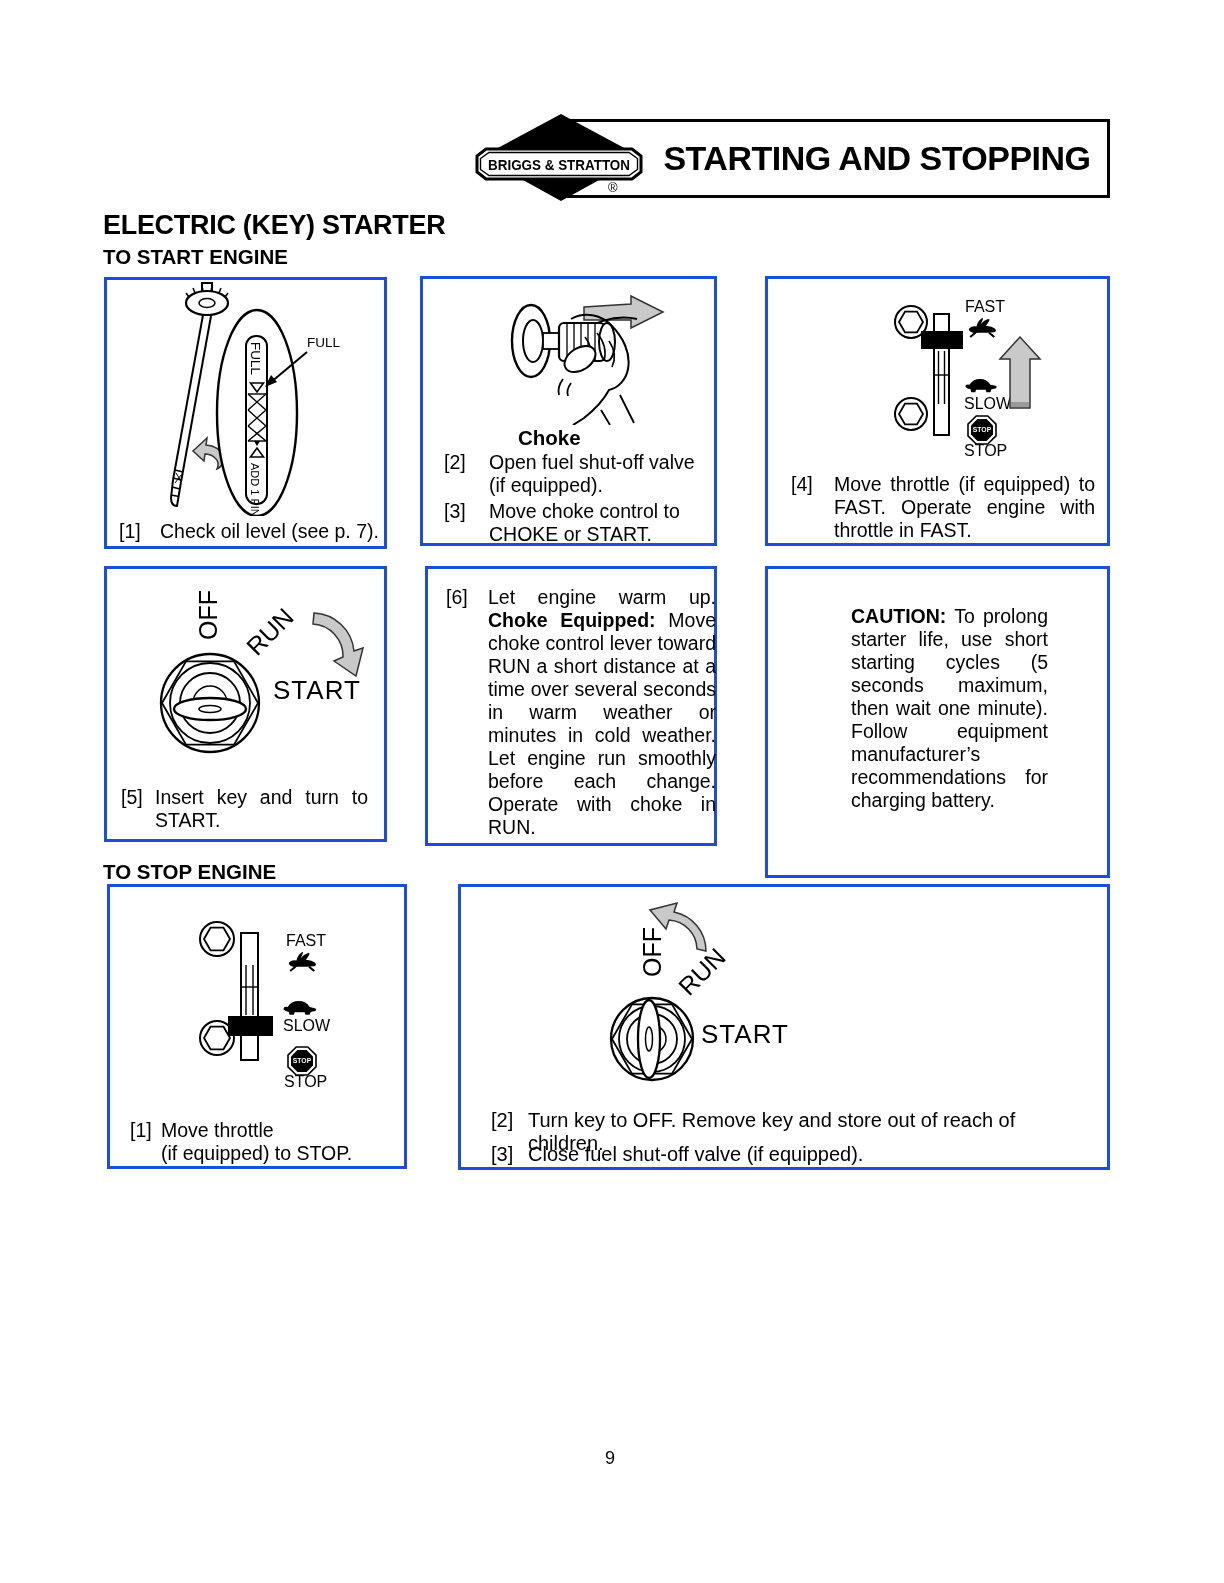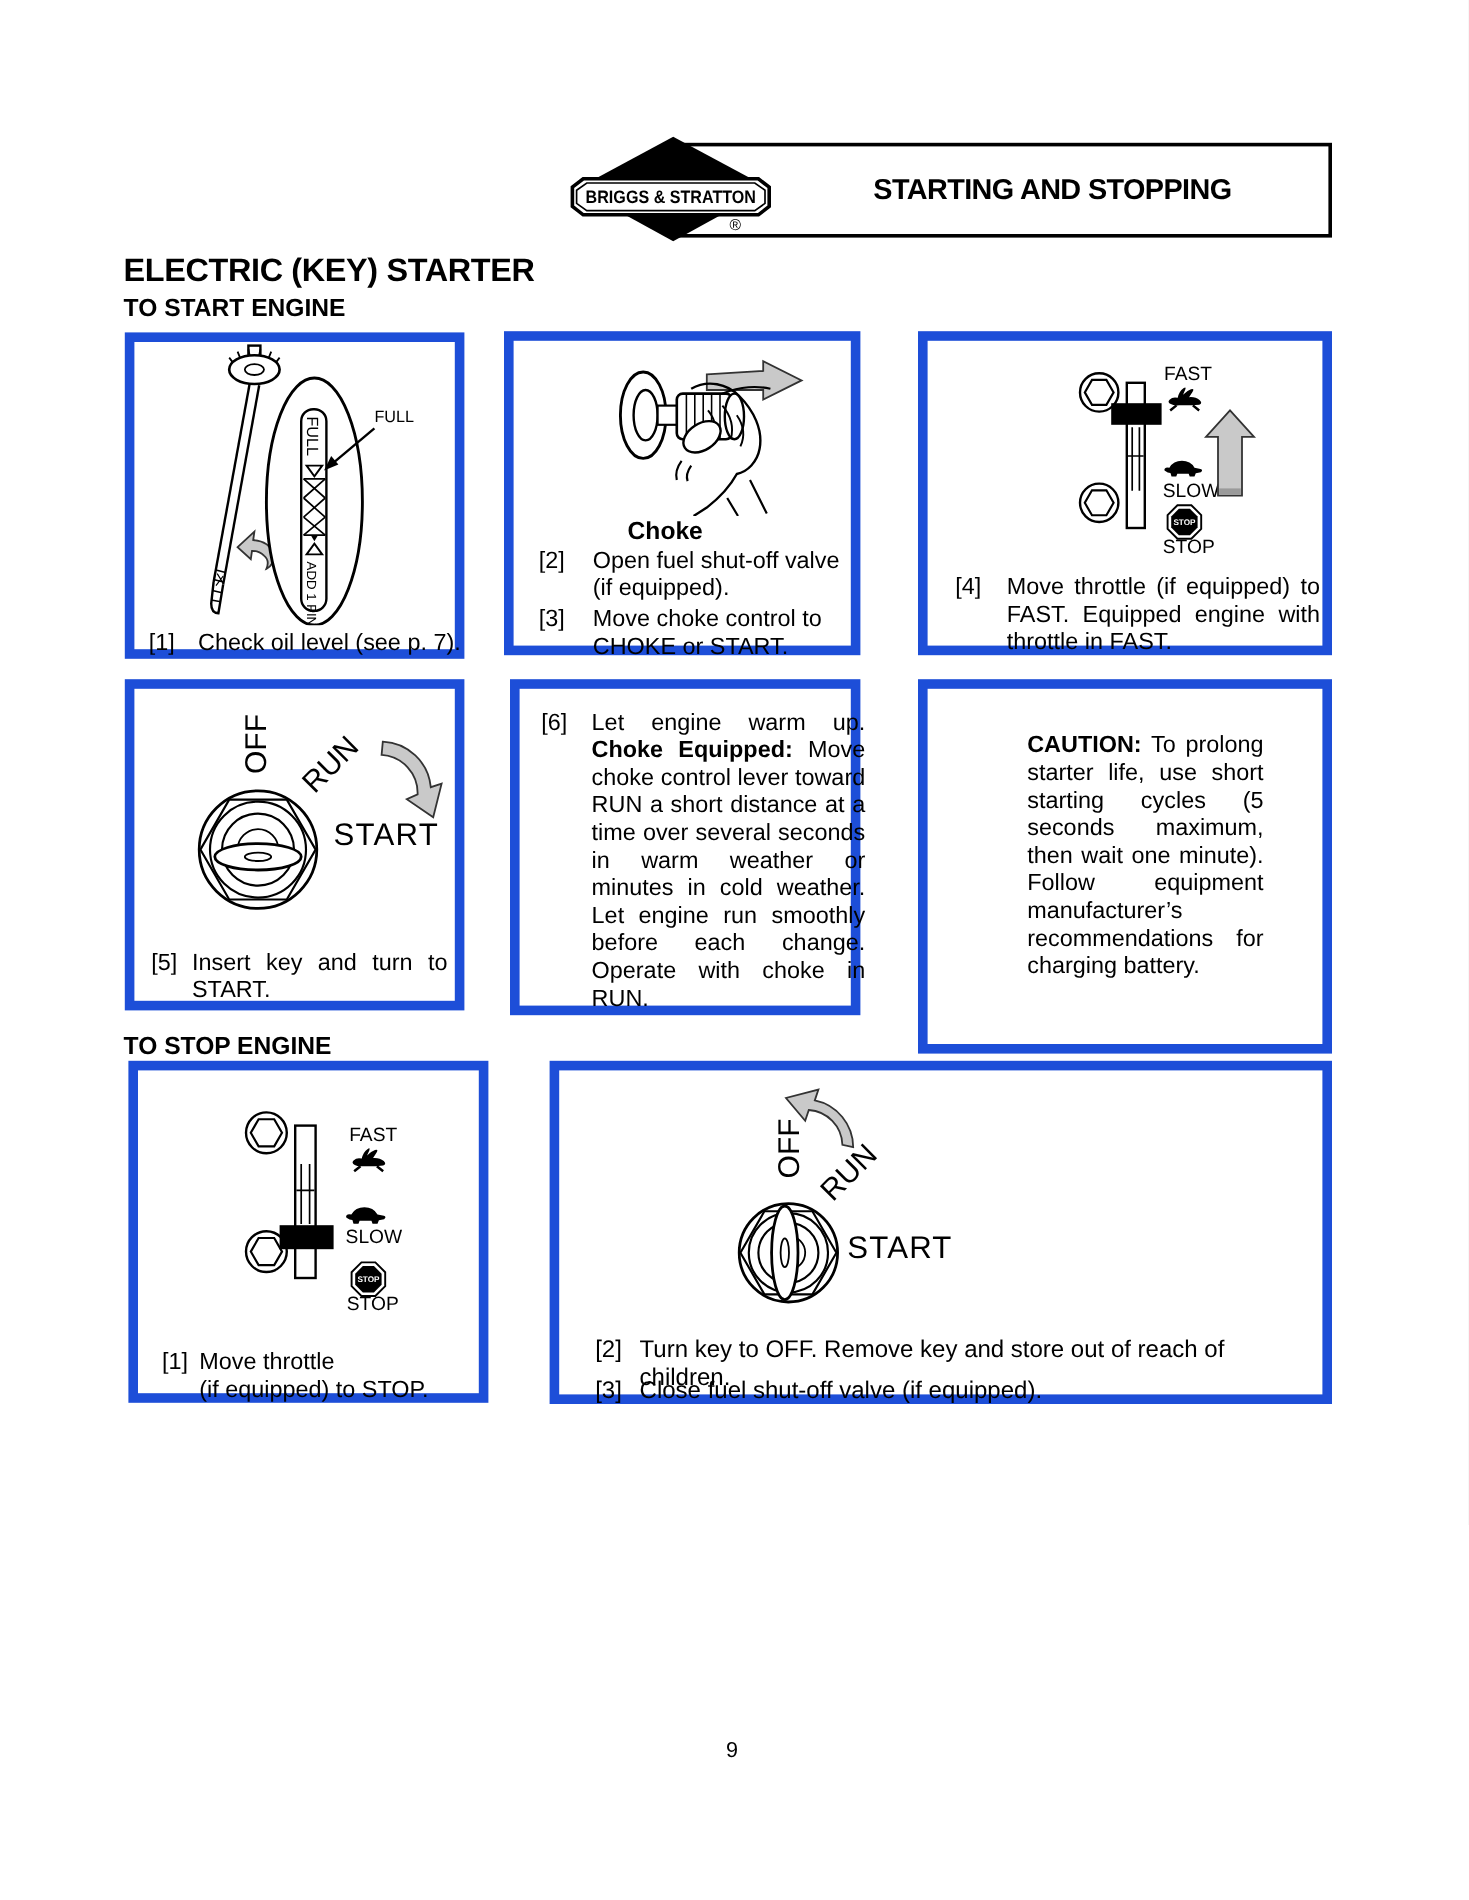--- a/index.html
+++ b/index.html
@@ -1,24 +1,24 @@
 <!DOCTYPE html>
 <html><head>
 <meta charset="utf-8">
 <style>
   html,body{margin:0;padding:0;background:#e8e8e8;}
   .page{position:relative;width:1224px;height:1583px;background:#ffffff;
         font-family:"Liberation Sans", sans-serif;color:#000;overflow:hidden;}
-  .box{position:absolute;border:8px solid #1d4ed8;background:#fff;box-sizing:border-box;}
+  .box{position:absolute;border:3px solid #1d4ed8;background:#fff;box-sizing:border-box;}
   .h1{position:absolute;font-weight:bold;font-size:27px;letter-spacing:-0.3px;white-space:nowrap;}
   .h2{position:absolute;font-weight:bold;font-size:20.5px;white-space:nowrap;}
   .title-box{position:absolute;left:556px;top:119px;width:554px;height:79px;
              border:3px solid #000;box-sizing:border-box;display:flex;align-items:center;}
   .title-text{position:absolute;left:92px;width:452px;text-align:center;
-              font-weight:bold;font-size:24px;letter-spacing:-0.5px;white-space:nowrap;}
+              font-weight:bold;font-size:34px;letter-spacing:-0.5px;white-space:nowrap;}
   .logo{position:absolute;left:470px;top:110px;width:182px;height:100px;}
   .step{position:absolute;display:flex;font-size:19.5px;line-height:23px;}
   .step .num{flex:none;}
   .just{text-align:justify;text-align-last:left;}
   .b{font-weight:bold;}
   .choke-label{position:absolute;font-weight:bold;font-size:20.5px;}
   .pagenum{position:absolute;left:560px;top:1448px;width:100px;text-align:center;font-size:18px;}
   svg text{font-family:"Liberation Sans", sans-serif;}
   .illu{position:absolute;left:0;top:0;}
 </style>
@@ -161,21 +161,21 @@
         <text x="0" y="2.4" text-anchor="middle" font-size="6.8" font-weight="bold" fill="#fff">STOP</text>
       </g>
       <text x="196" y="177" font-size="16">STOP</text>
       <g>
         <polygon points="242,129 242,80 232,80 252,58 272,80 262,80 262,129" fill="#c9c9c9" stroke="#333" stroke-width="1.5"></polygon>
         <rect x="243" y="123" width="18" height="5" fill="#9a9a9a"></rect>
       </g>
     </svg>
     <div class="step just" style="left:23px;top:194px;width:304px;">
       <span class="num" style="width:43px;">[4]</span>
-      <span class="txt just" style="width:261px;">Move throttle (if equipped) to FAST. Equipped engine with throttle in FAST.</span>
+      <span class="txt just" style="width:261px;">Move throttle (if equipped) to FAST. Operate engine with throttle in FAST.</span>
     </div>
   </div>
 
   <div class="box" style="left:104px;top:566px;width:283px;height:276px;">
     <svg class="illu" width="277" height="213" viewBox="0 0 277 213">
       <g fill="#fff" stroke="#000">
         <circle cx="103" cy="134" r="49" stroke-width="2.3"></circle>
         <polygon points="151,134 127,175.6 79,175.6 55,134 79,92.4 127,92.4" stroke-width="1.8"></polygon>
         <circle cx="103" cy="134" r="40" stroke-width="1.8"></circle>
         <circle cx="103" cy="134" r="30" stroke-width="1.8"></circle>

